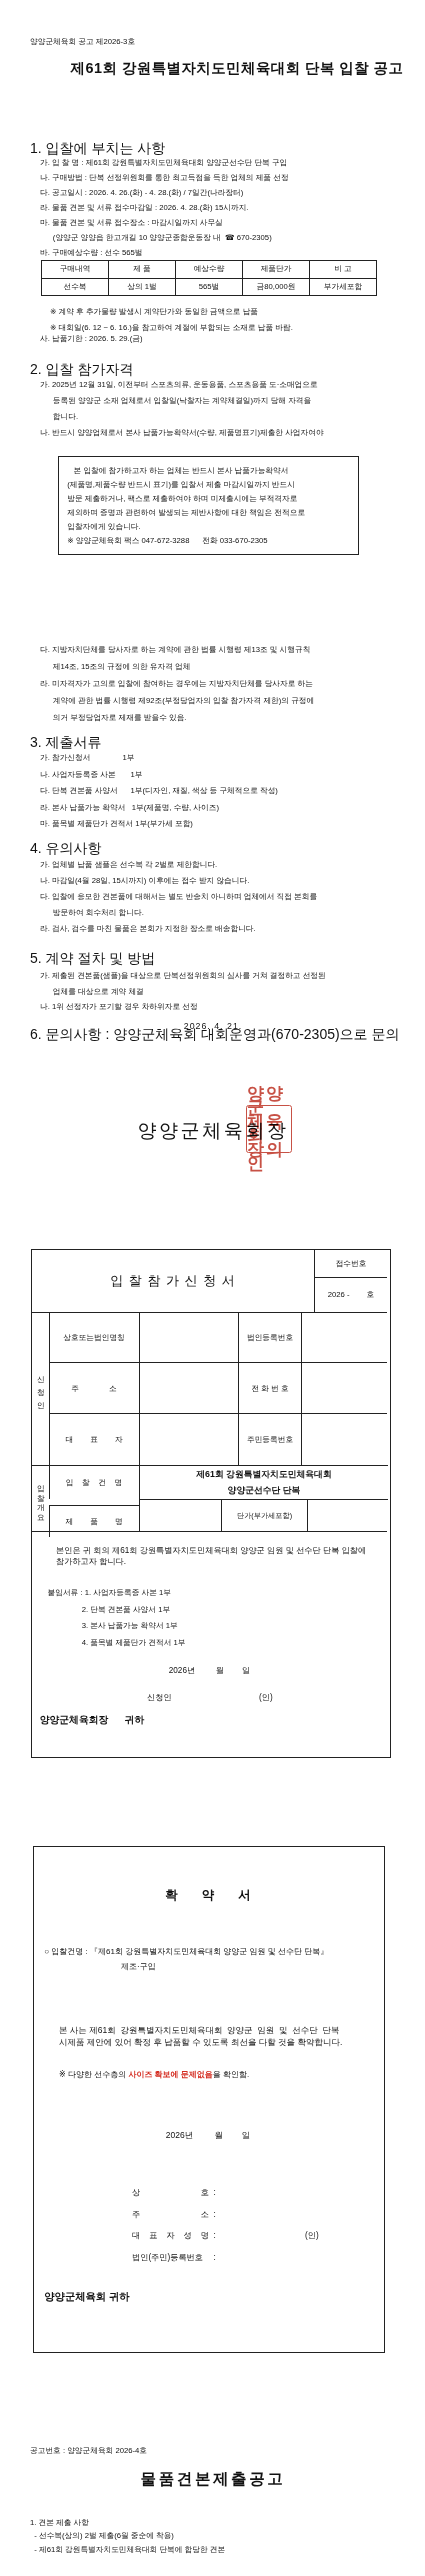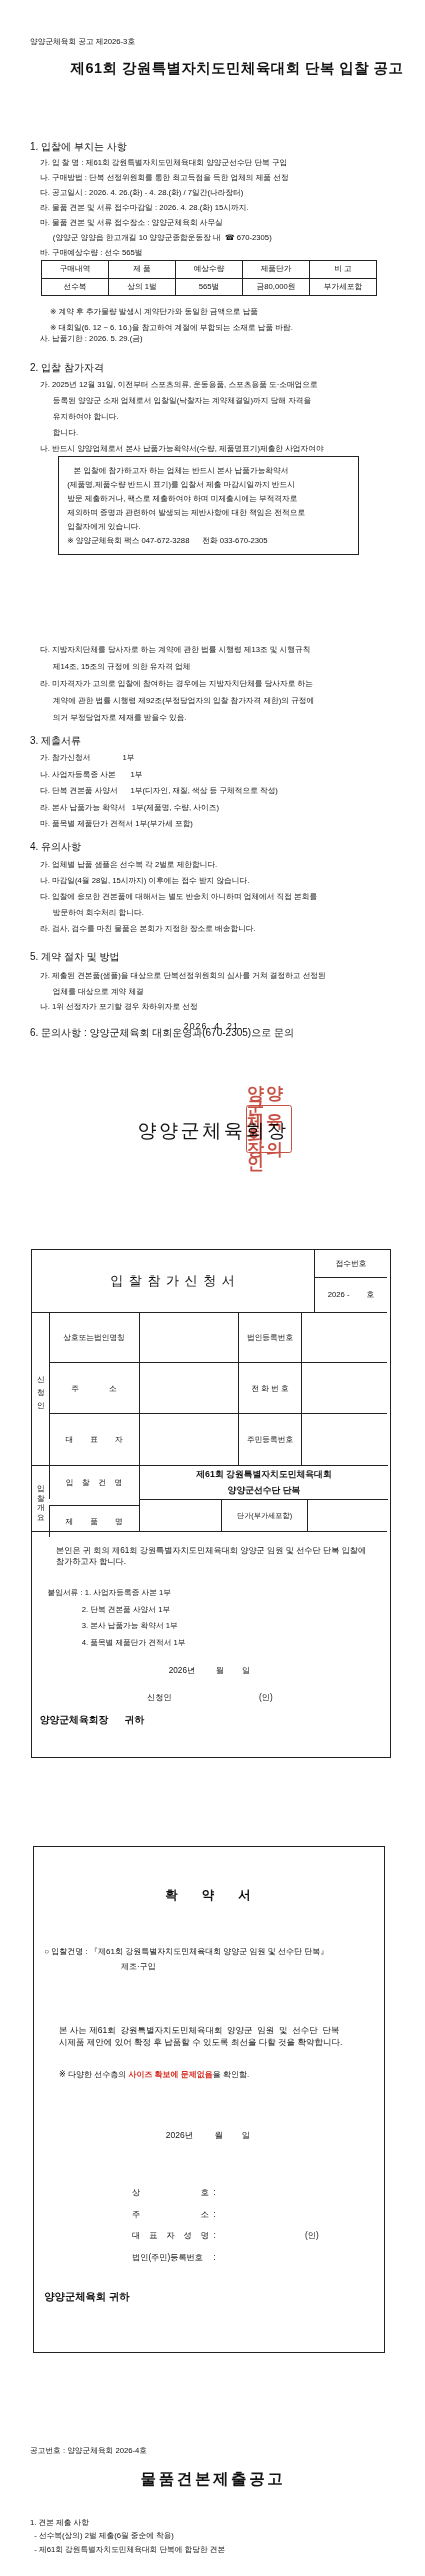--- a/index.html
+++ b/index.html
@@ -6,21 +6,21 @@
   .doc{position:relative;width:426px;height:3009px;background:#fff;overflow:hidden;
        font-family:"Liberation Sans","DejaVu Sans",sans-serif;color:#121212;}
   .abs{position:absolute;}
   .pre{white-space:pre;}
   .lines > div{white-space:pre;}
   .center{left:0;width:426px;text-align:center;}
   .small{font-size:7.7px;line-height:11.3px;}
   .body15{font-size:7.7px;}
   .doc-title{font-size:14.4px;font-weight:700;letter-spacing:0.5px;padding-left:24px;}
   .intro{font-size:8.2px;line-height:20.6px;}
-  .h1line{font-size:10px;}
+  .h1line{font-size:14px;}
   .lh29 > div{line-height:15px;} .lh30 > div{line-height:15.5px;} .lh31 > div{line-height:16px;}
   .lh32 > div{line-height:16.5px;} .lh33 > div{line-height:17px;} .lh26 > div{line-height:13.4px;}
   .lh27 > div{line-height:14px;}
   table.t1{border-collapse:collapse;table-layout:fixed;}
   table.t1 td{border:0.5px solid #222;text-align:center;font-size:7.7px;height:16.5px;padding:0;}
   .warnbox{border:1px solid #222;padding:6.7px 8.2px;font-size:7.7px;}
   .datefmt{font-size:8.8px;letter-spacing:1px;}
   .sig1{font-size:19px;letter-spacing:2.6px;}
   .seal{border:1.5px solid #c0392b;color:#c0392b;border-radius:2.6px;
         display:flex;flex-direction:column;justify-content:center;align-items:flex-end;
@@ -47,21 +47,21 @@
 
   <div class="abs small" style="top:36px;left:30px;">양양군체육회 공고 제2026-3호</div>
   <div class="abs center doc-title" style="top:59px;">제61회 강원특별자치도민체육대회 단복 입찰 공고</div>
 
   <div class="abs h1line" style="top:140px;left:30px;">1. 입찰에 부치는 사항</div>
   <div class="abs lines body15 lh29" style="top:155px;left:40px;">
       <div>가. 입 찰 명 : 제61회 강원특별자치도민체육대회 양양군선수단 단복 구입</div>
       <div>나. 구매방법 : 단복 선정위원회를 통한 최고득점을 득한 업체의 제품 선정</div>
       <div>다. 공고일시 : 2026. 4. 26.(화) - 4. 28.(화) / 7일간(나라장터)</div>
       <div>라. 물품 견본 및 서류 접수마감일 : 2026. 4. 28.(화) 15시까지.</div>
-      <div>마. 물품 견본 및 서류 접수장소 : 양양군체육회 사무실</div>
+      <div>마. 물품 견본 및 서류 접수장소 : 마감시일까지 사무실</div>
       <div>      (양양군 양양읍 한고개길 10 양양군종합운동장 내  ☎ 670-2305)</div>
       <div>바. 구매예상수량 : 선수 565벌</div>
     </div>
 
   <table class="t1 abs" style="top:260px;left:41px;width:334px;">
     <tbody>
         <tr>
       <td style="width:66px;">구매내역</td>
       <td style="width:66px;">제 품</td>
       <td style="width:66px;">예상수량</td>
@@ -81,21 +81,20 @@
   <div class="abs lines body15 lh30" style="top:304px;left:50px;">
       <div>※ 계약 후 추가물량 발생시 계약단가와 동일한 금액으로 납품</div>
       <div>※ 대회일(6. 12 ~ 6. 16.)을 참고하여 계절에 부합되는 소재로 납품 바람.</div>
     </div>
   <div class="abs body15" style="top:334px;left:40px;">사. 납품기한 : 2026. 5. 29.(금)</div>
 
   <div class="abs h1line" style="top:361px;left:30px;">2. 입찰 참가자격</div>
   <div class="abs lines body15 lh31" style="top:377px;left:40px;">
       <div>가. 2025년 12월 31일, 이전부터 스포츠의류, 운동용품, 스포츠용품 도·소매업으로</div>
       <div>      등록된 양양군 소재 업체로서 입찰일(낙찰자는 계약체결일)까지 당해 자격을</div>
-      <div>      유지하여야 합니다.</div>
       <div>      합니다.</div>
       <div>나. 반드시 양양업체로서 본사 납품가능확약서(수량, 제품명표기)제출한 사업자여야</div>
     </div>
 
   <div class="abs warnbox lines lh27" style="top:456px;left:58px;width:283px;">
       <div>   본 입찰에 참가하고자 하는 업체는 반드시 본사 납품가능확약서</div>
       <div>(제품명,제품수량 반드시 표기)를 입찰서 제출 마감시일까지 반드시</div>
       <div>방문 제출하거나, 팩스로 제출하여야 하며 미제출시에는 부적격자로</div>
       <div>제외하며 증명과 관련하여 발생되는 제반사항에 대한 책임은 전적으로</div>
       <div>입찰자에게 있습니다.</div>

